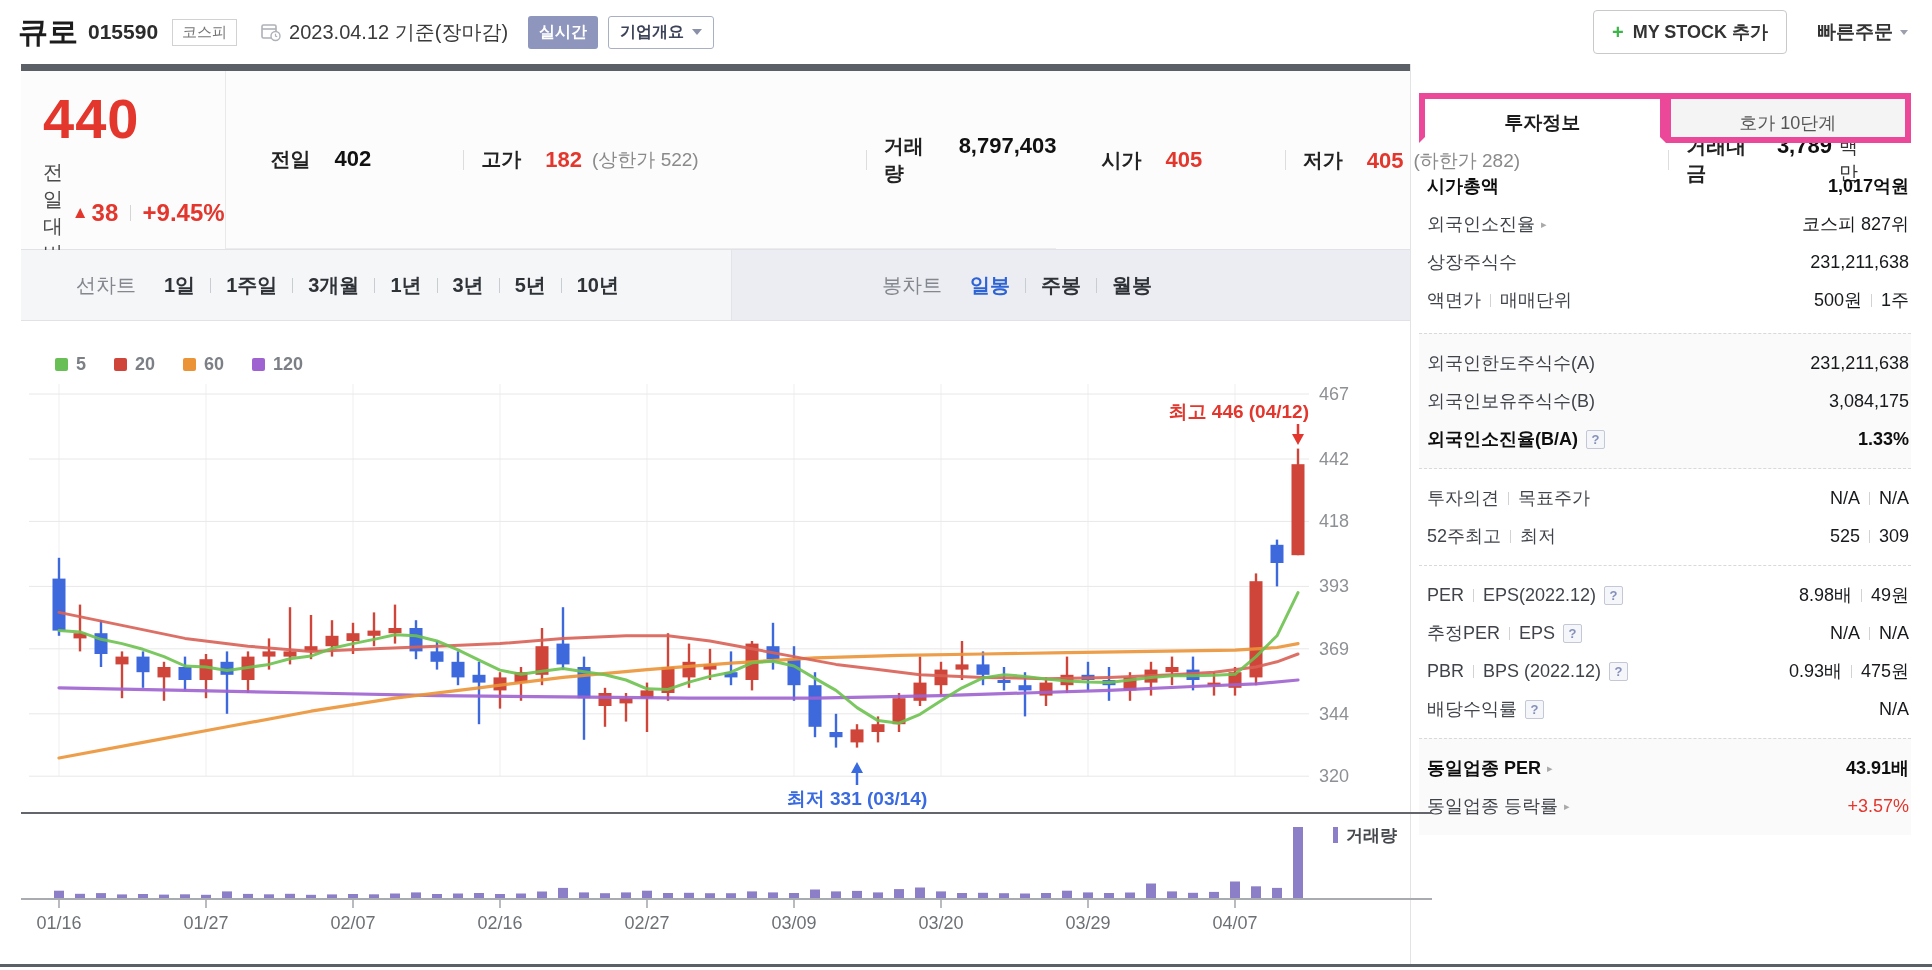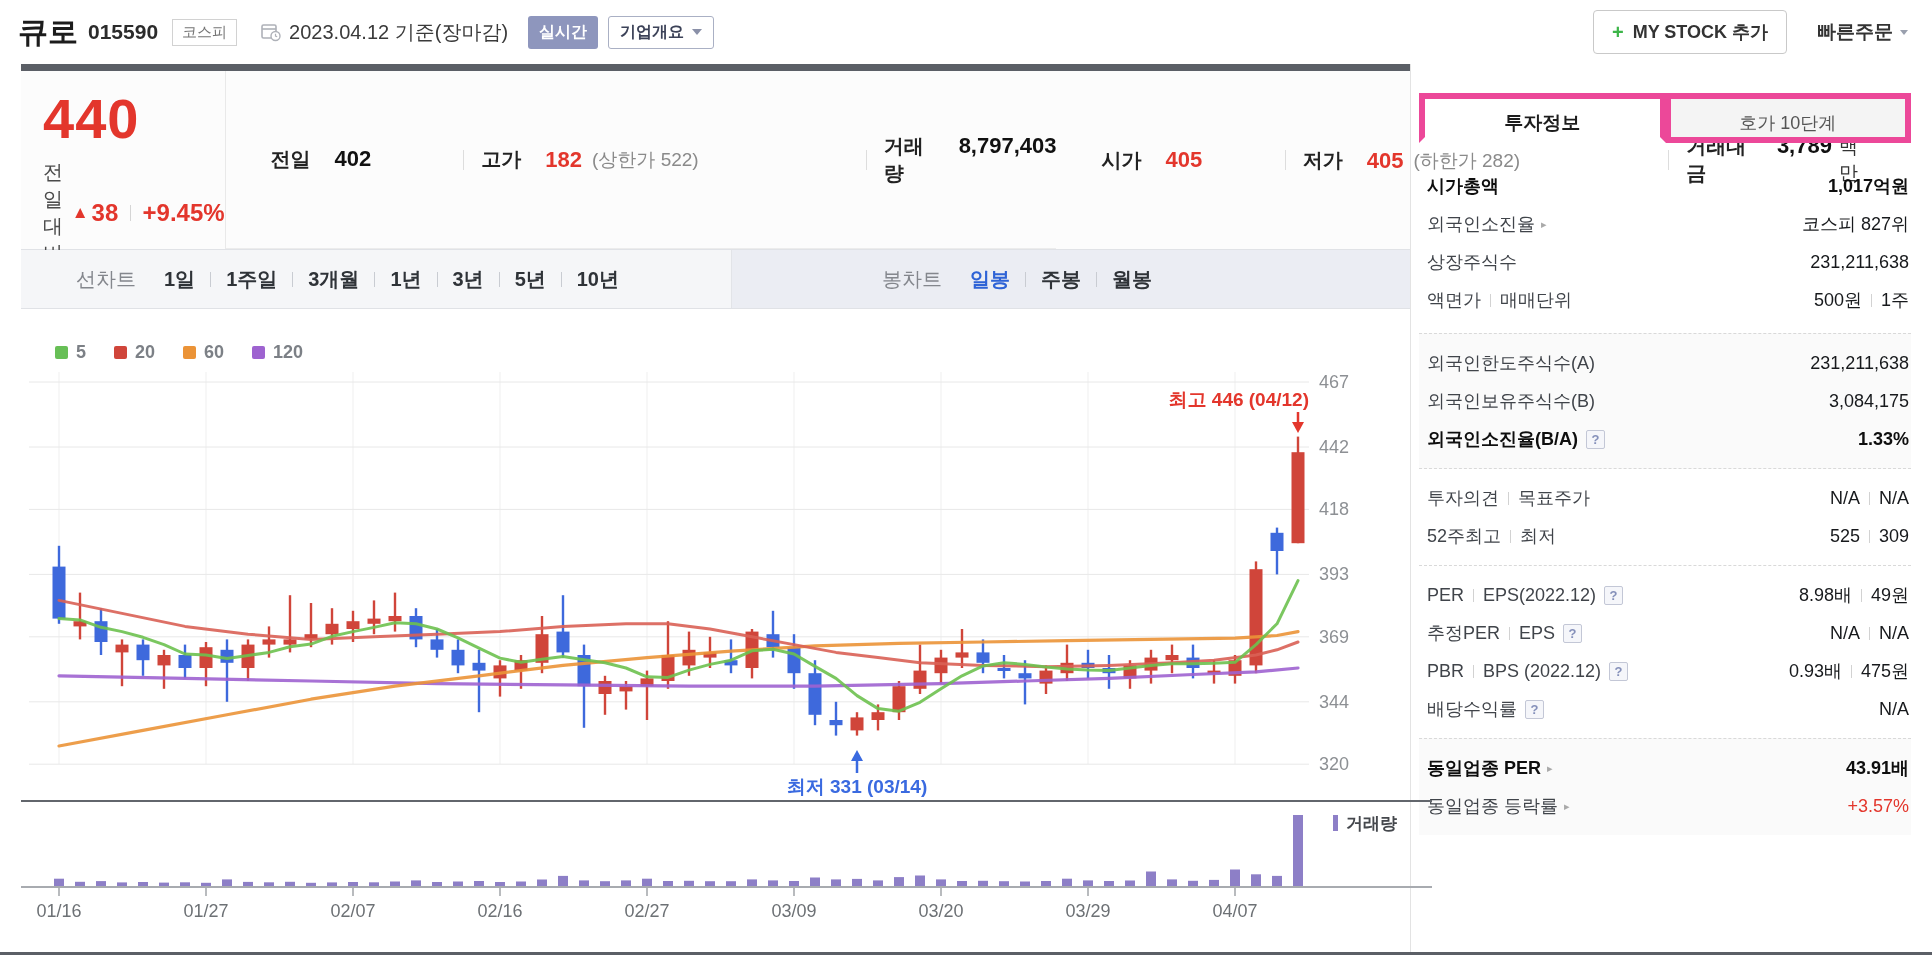--- a/index.html
+++ b/index.html
@@ -44,21 +44,21 @@
   .ps-cell .val { font-size:22px; font-weight:bold; margin-left:24px; color:#111; }
   .val.red { color:#e3362c; }
   .sub { font-size:19px; color:#8a8a8a; margin-left:10px; }
   .suffix { font-size:19px; color:#333; margin-left:7px; }
   .c1 { width:248px; padding-left:45px; }
   .c2 { width:422px; padding-left:17px;align-items:flex-end; }
   .c3 { padding-left:17px; }
   .cell-sep { width:1px; height:20px; background:#ddd; align-self:center; }
 
   
-  .chart-toolbar { height:60px; display:flex; border-top:1px solid #e0e2e6; border-bottom:1px solid #e0e2e6; }
+  .chart-toolbar { height:72px; display:flex; border-top:1px solid #e0e2e6; border-bottom:1px solid #e0e2e6; }
   .tb-left { width:710px; background:#f5f6f8; display:flex; align-items:center; padding-left:55px; }
   .tb-right { flex:1; background:#ebedf3; border-left:1px solid #e2e4e8; display:flex; align-items:center; padding-left:150px; }
   .tb-item { font-size:20px; font-weight:bold; color:#2f3338; cursor:pointer; white-space:nowrap; }
   .tb-item.muted { color:#84878d; font-weight:normal; margin-right:28px; cursor:default; }
   .tb-item.active { color:#2e63d6;text-align:center; }
   .tb-sep { width:1px; height:15px; background:#c9ccd2; margin:0 15px; }
 
   
   .chart-area { position:relative; height:643px; background:#fff; }
   .chart-area svg { position:absolute; left:0; top:0; }

